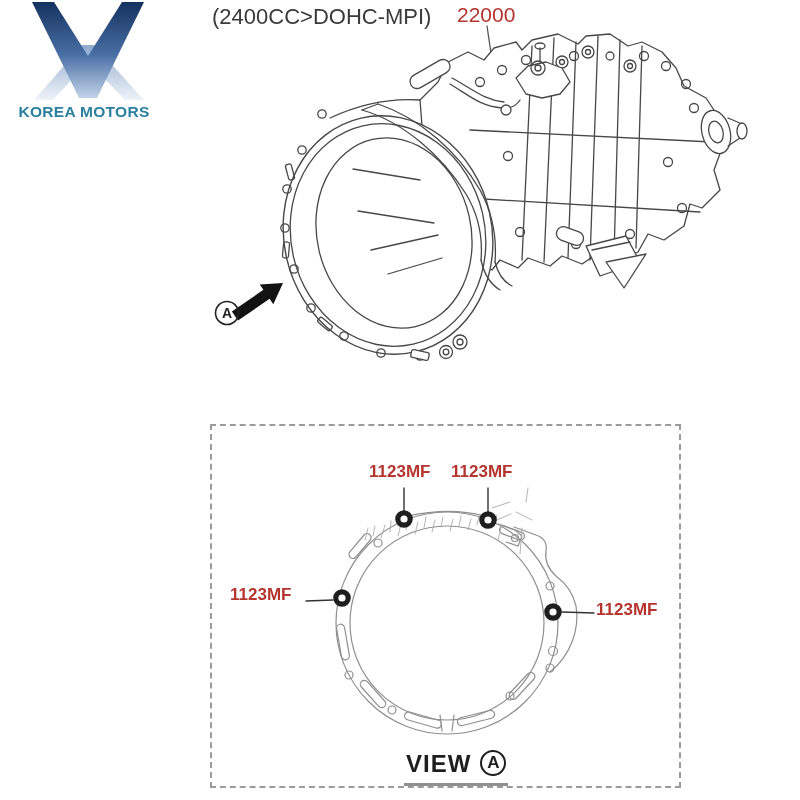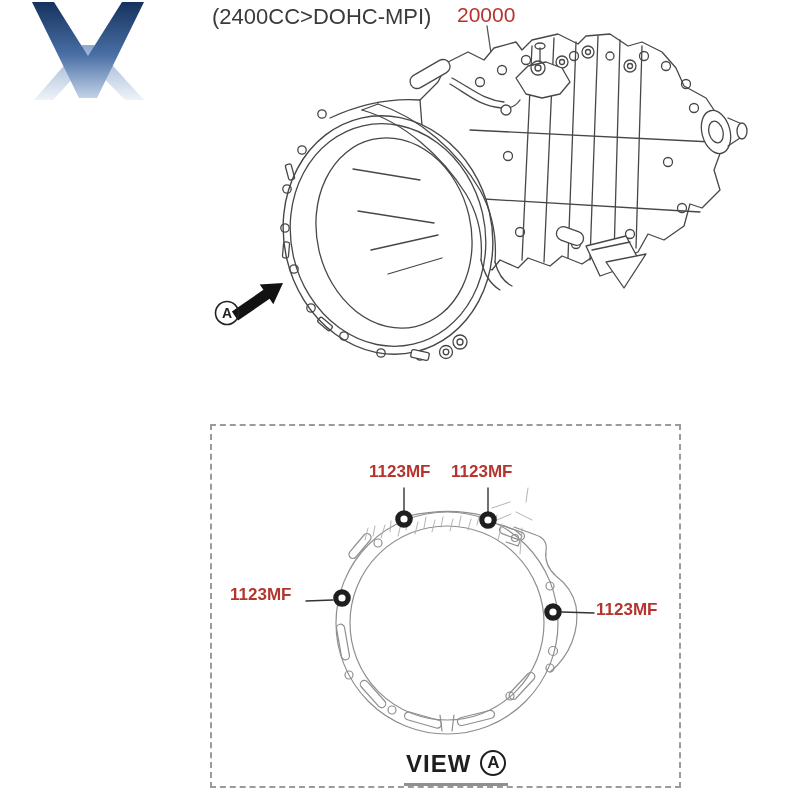--- a/index.html
+++ b/index.html
@@ -57,24 +57,25 @@
         <stop offset="1" stop-color="#c2d3e8"></stop>
       </linearGradient>
       <linearGradient id="gBack" x1="0" y1="0" x2="0" y2="1">
         <stop offset="0" stop-color="#8fa9cc"></stop>
         <stop offset="1" stop-color="#eef3f9"></stop>
       </linearGradient>
     </defs>
     <path d="M26,98 L74,43 L86,43 L136,98 L117,98 L80,60 L45,98 Z" fill="url(#gBack)"></path>
     <path d="M24,0 L46,0 L80,54 L114,0 L136,0 L89,96 L71,96 Z" fill="url(#gV)"></path>
   </svg>
+  <div class="logo-text">KOREA MOTORS</div>
 </div>
 
 <div class="abs engine-spec">(2400CC&gt;DOHC-MPI)</div>
-<div class="abs part-number">20000</div>
+<div class="abs part-number">22000</div>
 
 <svg class="abs" style="left:270px;top:22px;" width="480" height="350" viewBox="0 0 480 350" fill="none" stroke="#474747" stroke-width="1.3" stroke-linejoin="round" stroke-linecap="round">
 
   <path d="M217,4 L222,38" stroke="#555"></path>
 
   <path fill="#ffffff" d="M150,78 L168,60 L178,40 L198,30 L214,38 L224,26 L246,20 L252,28 L262,18 L288,12
     L308,22 L316,14 L340,12 L358,24 L372,20 L392,30 L406,46 L414,64 L436,76 L448,94 L444,112 L452,126
     L444,148 L450,168 L432,186 L420,182 L414,204 L394,218 L378,212 L368,230 L344,240 L330,230 L312,242
     L292,234 L280,244 L258,236 L248,246 L230,238 L222,248 L204,240 L198,226 L186,214 L178,196 L168,180
     L162,160 L158,130 L152,104 Z"></path>

